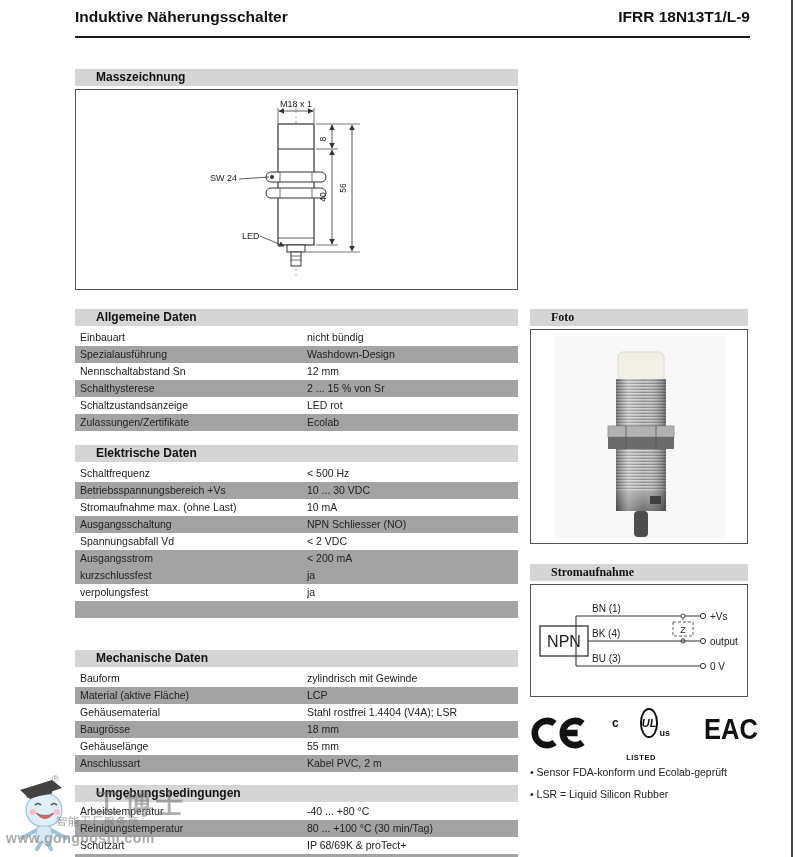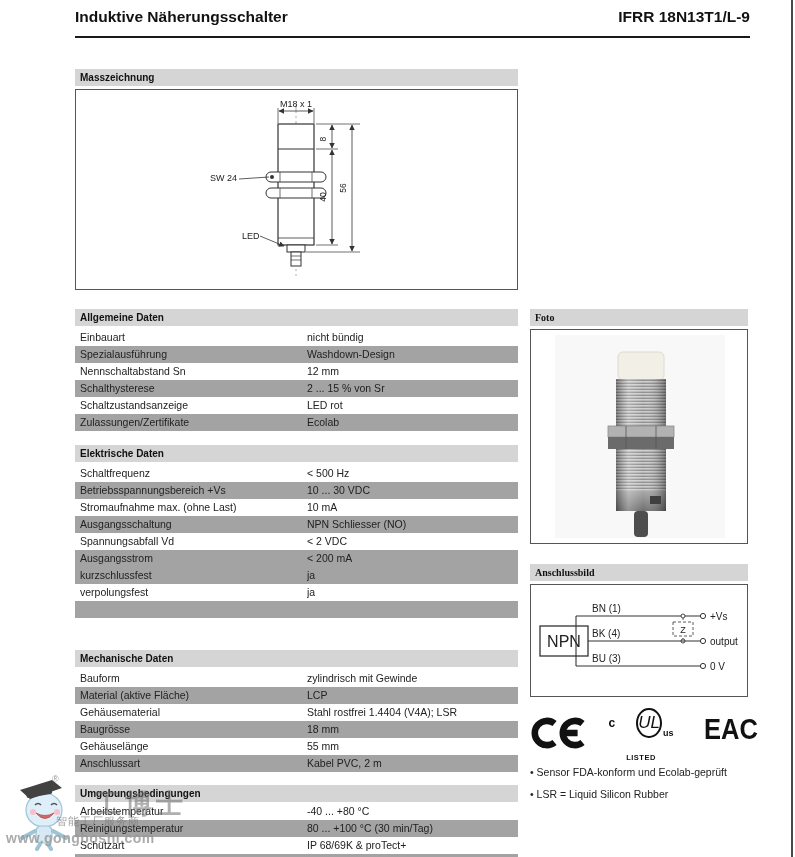--- a/index.html
+++ b/index.html
@@ -4,42 +4,42 @@
 <style>
   html,body{margin:0;padding:0;background:#fff;}
   #page{position:relative;width:795px;height:857px;background:#ffffff;overflow:hidden;
         font-family:"Liberation Sans",sans-serif;color:#222;}
   .abs{position:absolute;}
   
   .h-title{top:8px;left:75px;font-size:15.5px;font-weight:bold;color:#111;}
   .h-code{top:8px;right:45px;font-size:15.5px;font-weight:bold;color:#111;}
   .h-rule{top:36px;left:75px;width:675px;height:2px;background:#1a1a1a;}
   
-  .secbar{height:17px;background:#d5d5d5;font-size:10px;font-weight:bold;
-          line-height:17px;padding-left:5px;box-sizing:border-box;color:#111;}
+  .secbar{height:17px;background:#d5d5d5;font-size:12px;font-weight:bold;
+          line-height:17px;padding-left:21px;box-sizing:border-box;color:#111;}
   .w-left{width:443px;left:75px;}
   .w-right{width:218px;left:530px;font-family:Liberation Serif, serif;}
   
   .frame{border:1px solid #555;background:#fff;box-sizing:border-box;}
   
   .tbody{position:absolute;left:75px;width:443px;}
   .trow{display:flex;height:17px;line-height:17px;font-size:10.5px;color:#222;}
   .trow.alt{background:#a3a3a3;}
   .tlabel{width:232px;padding-left:5px;box-sizing:border-box;white-space:nowrap;overflow:hidden;}
   .tvalue{flex:1;white-space:nowrap;overflow:hidden;}
   
   svg text{font-family:"Liberation Sans",sans-serif;fill:#222;}
   
   .ul-block{top:708px;left:612px;width:58px;text-align:center;color:#111;}
   .ul-row{display:flex;align-items:center;justify-content:center;}
   .ul-c{font-size:12px;font-weight:800;margin-right:1px;}
   .ul-us{font-size:9px;font-weight:800;margin-left:1px;align-self:flex-end;}
   .ul-circle{width:26px;height:26px;border:2.5px solid #111;border-radius:50%;
              display:flex;align-items:center;justify-content:center;
-             font-size:17px;font-weight:400;font-style:italic;margin-left:20px;}
+             font-size:11px;font-weight:700;font-style:italic;margin-left:20px;}
   .ul-listed{font-size:7.5px;font-weight:800;letter-spacing:.5px;margin-top:15px;}
   .eac{top:713px;left:704px;font-size:29px;font-weight:900;color:#111;
        transform:scaleX(.88);transform-origin:left;letter-spacing:0px;}
   
   .note{left:530px;width:230px;font-size:10.5px;color:#222;}
   .note::before{content:"• ";}
   
   .wm{left:6px;top:774px;width:220px;height:82px;z-index:6;}
   .wm-brand{position:absolute;left:88px;top:12px;font-size:27px;font-weight:bold;
             color:rgba(110,110,110,.55);letter-spacing:4px;}
@@ -259,21 +259,21 @@
       <rect x="85" y="119" width="50" height="42" fill="url(#metal)"></rect>
 
       <rect x="85" y="161" width="50" height="20" fill="url(#collar)"></rect>
       <rect x="85" y="161" width="50" height="20" fill="url(#metal)"></rect>
       <rect x="119" y="166" width="11" height="8" fill="#3f3f3f"></rect>
 
       <rect x="103" y="181" width="14" height="26" rx="4" fill="#4e4e4e"></rect>
     </svg>
   </div>
 
-  <div class="abs secbar w-right" style="top:564px">Anschlussbild</div>
+  <div class="abs secbar w-right" style="top:564px">Stromaufnahme</div>
   <div class="abs frame" style="top:584px;left:530px;width:218px;height:113px;">
     <svg width="216" height="111" viewBox="0 0 216 111">
 
       <rect x="9" y="41" width="48" height="30" fill="#fff" stroke="#333" stroke-width="1.3"></rect>
       <text x="33" y="62" font-size="16" text-anchor="middle">NPN</text>
 
       <line x1="45" y1="31" x2="45" y2="81" stroke="#333" stroke-width="1.1"></line>
 
       <line x1="45" y1="31" x2="170" y2="31" stroke="#333" stroke-width="1.1"></line>
       <text x="61" y="27" font-size="10">BN (1)</text>

